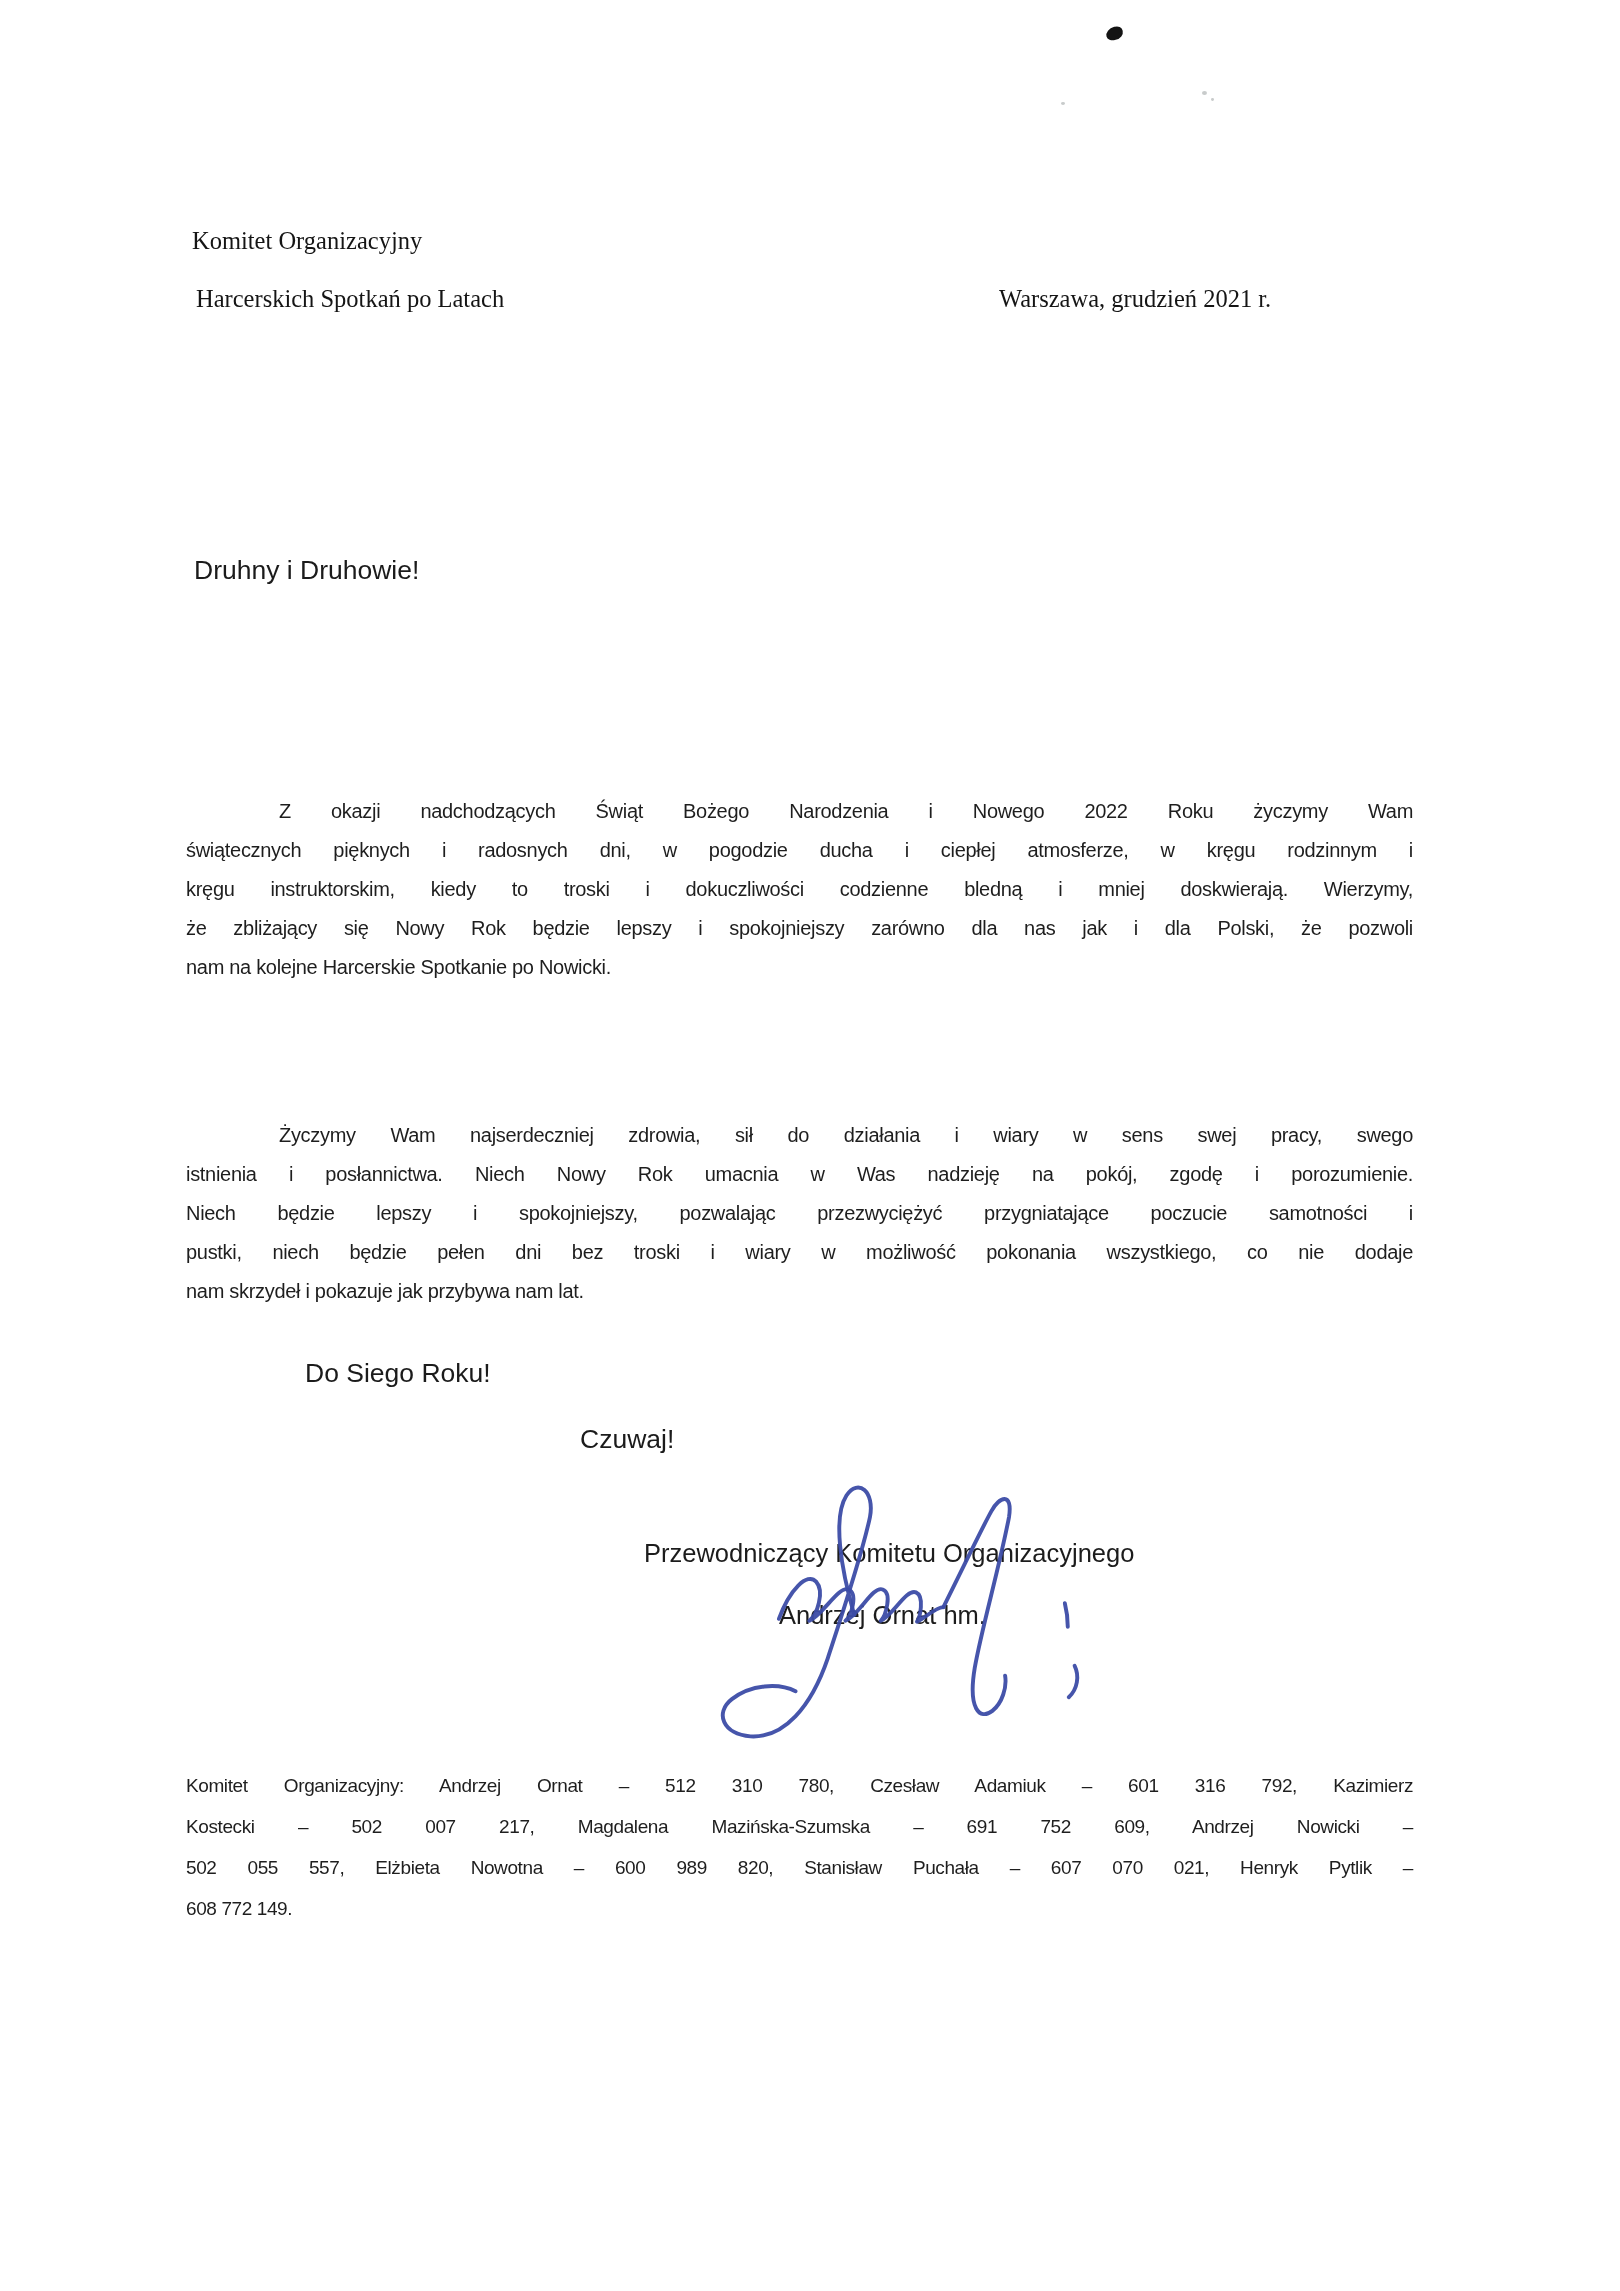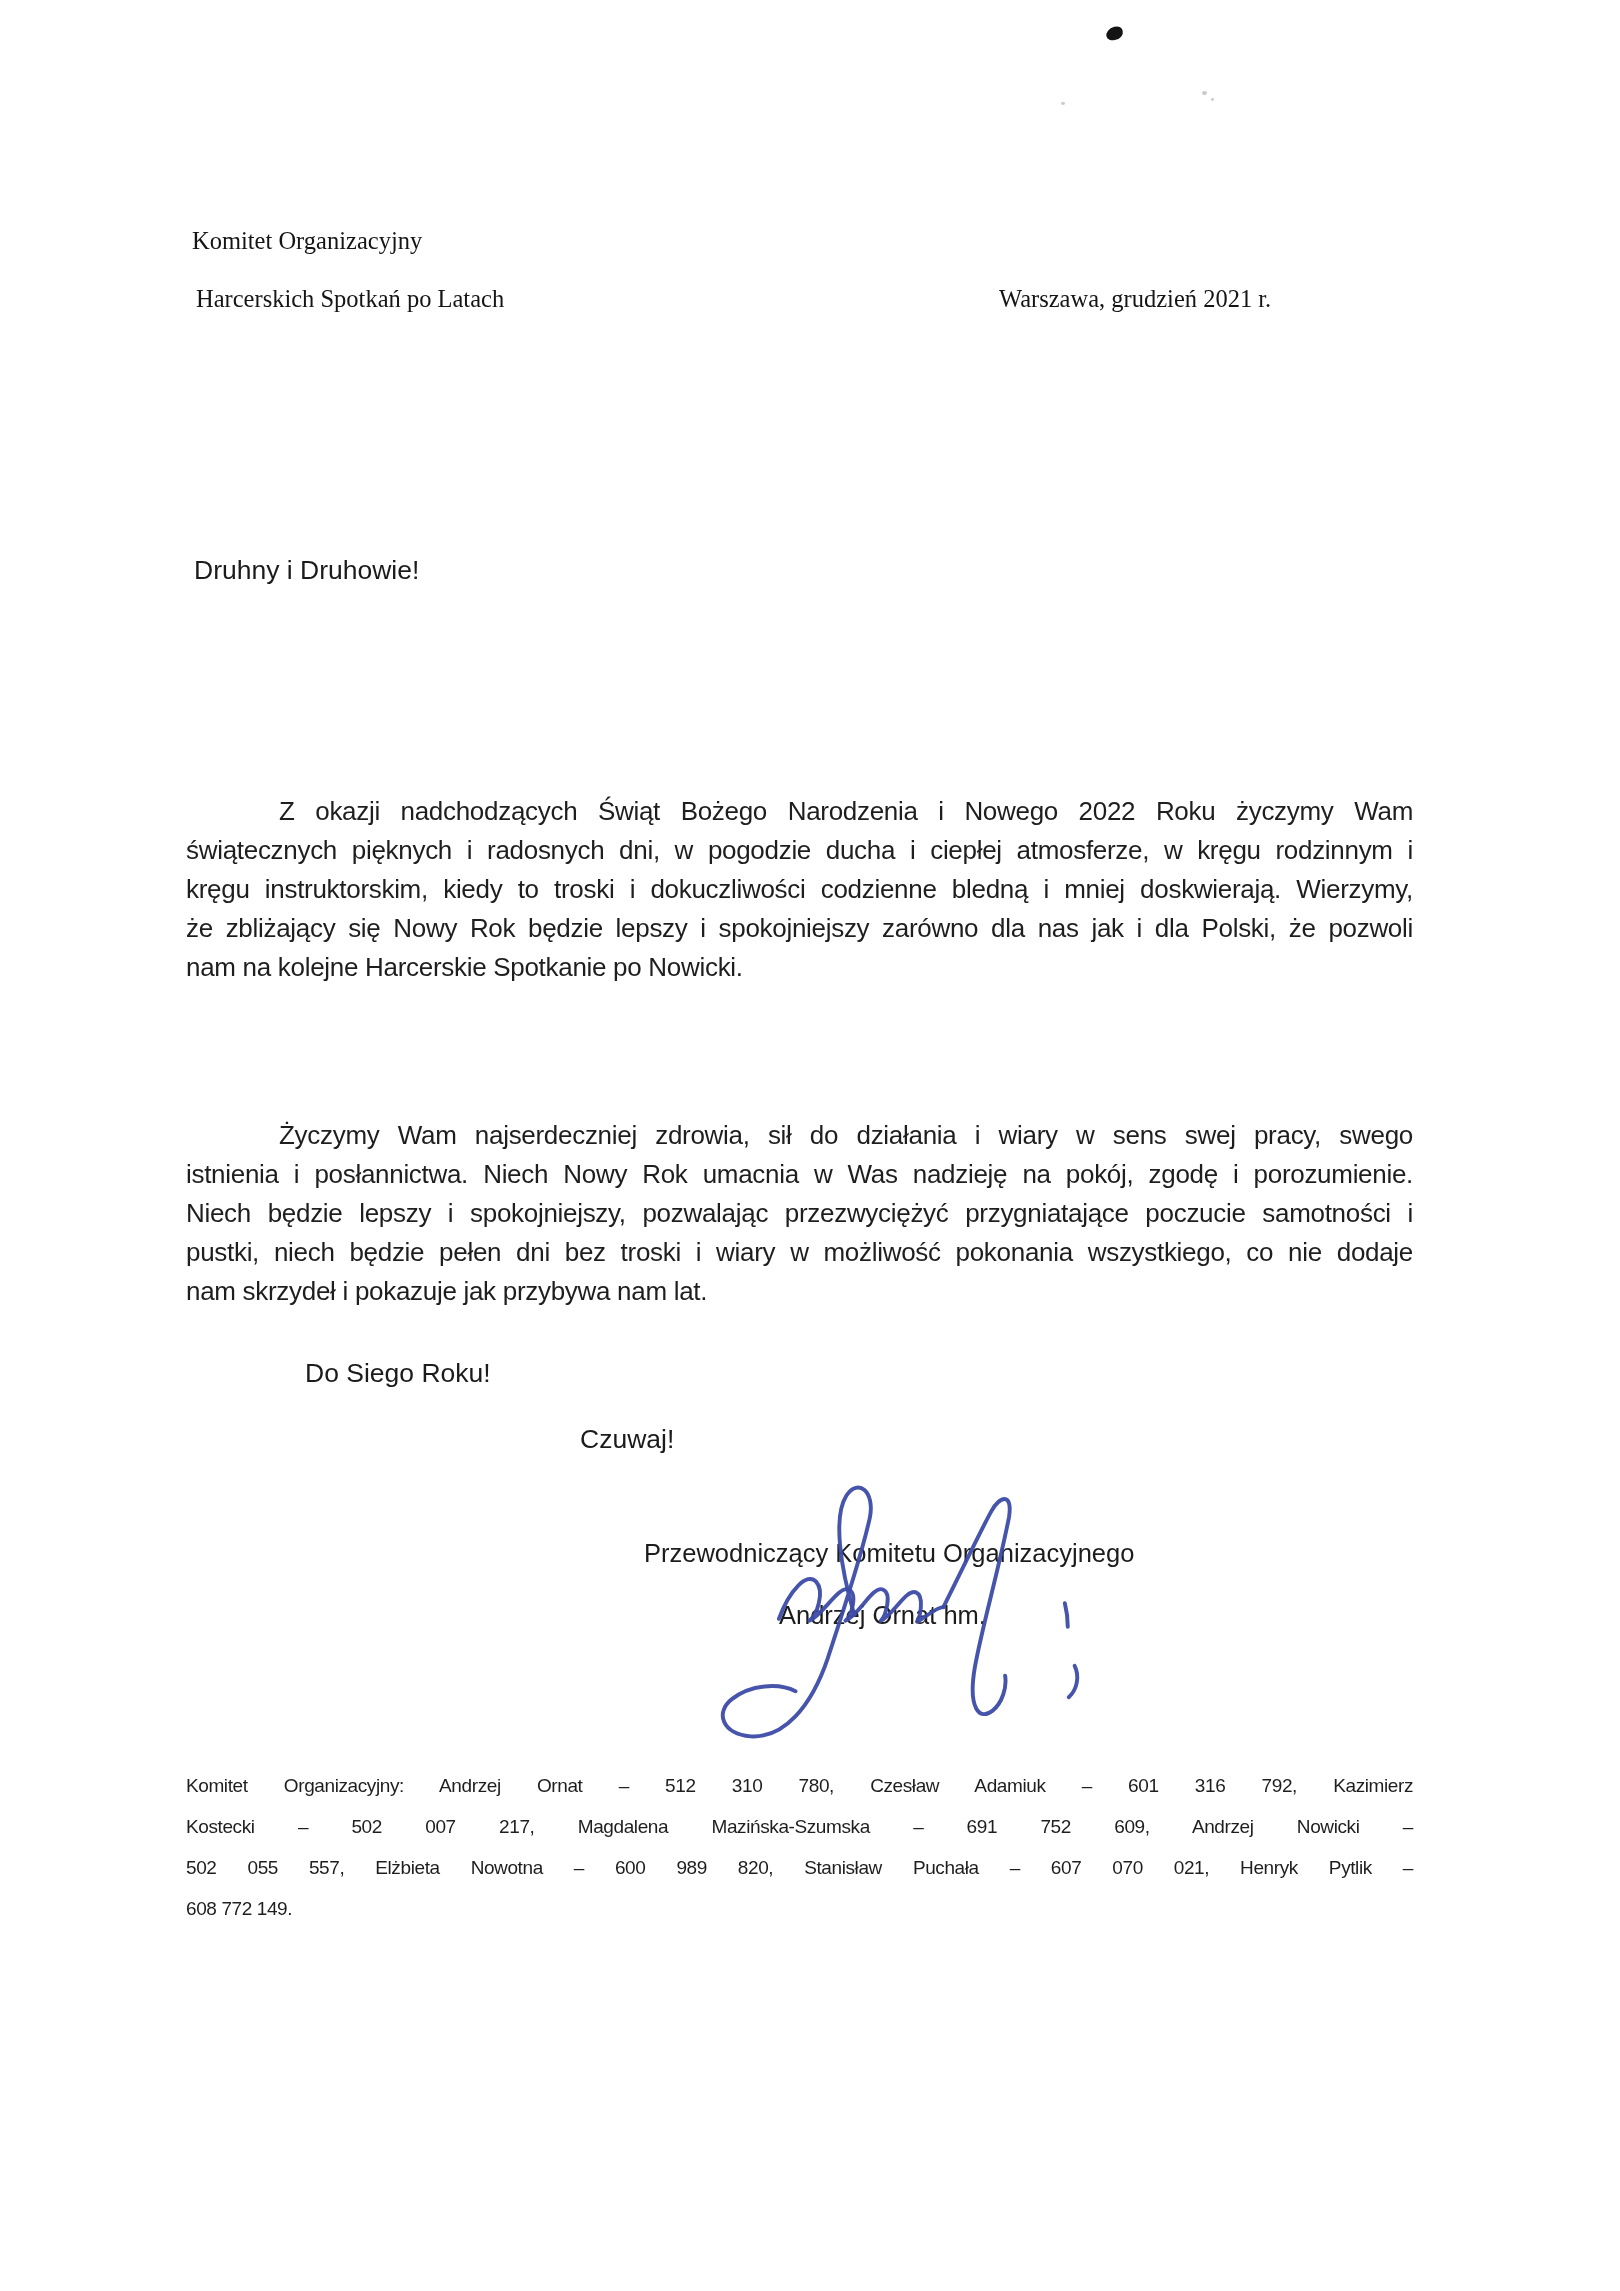--- a/index.html
+++ b/index.html
@@ -45,21 +45,21 @@
   .salutation {
     position: absolute; left: 194px; top: 555px;
     font-size: 26.5px; color: #1b1b1b; white-space: nowrap;
   }
 
   
   .para {
     position: absolute;
     left: 186px;
     width: 1227px;
-    font-size: 26px;
+    font-size: 20px;
     line-height: 39px;
     letter-spacing: -0.3px;
     color: #1e1e1e;
   }
   .para.p1 { top: 792px; }
   .para.p2 { top: 1072px; margin-top: 44px; }
   .jline { text-align: justify; text-align-last: justify; }
   .jline.jlast { text-align-last: left; }
   .para.p1 .jline:first-child,
   .para.p2 .jline:first-child { padding-left: 93px; }

